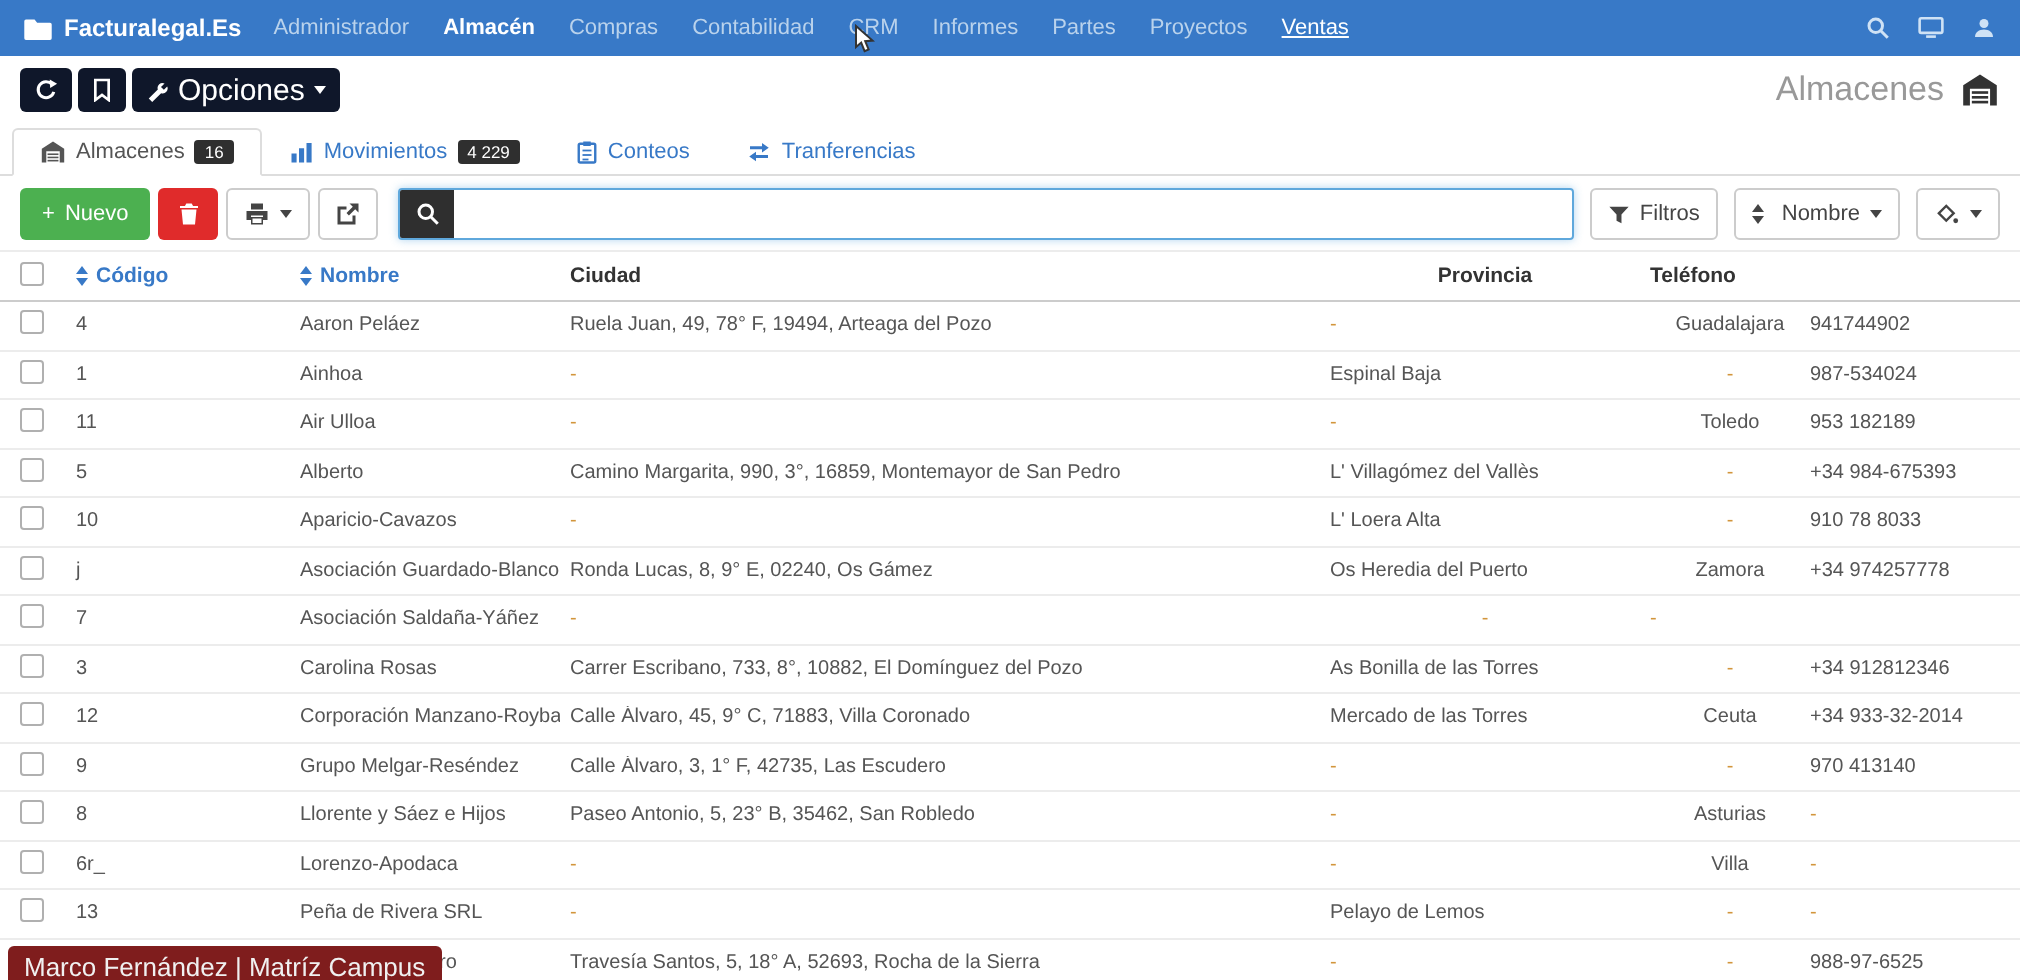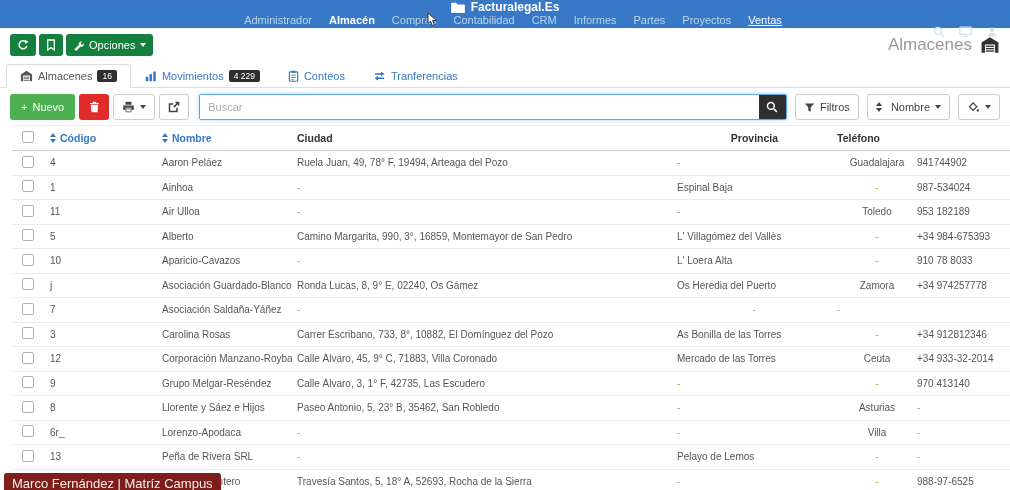--- a/index.html
+++ b/index.html
@@ -1,34 +1,34 @@
 <!DOCTYPE html>
 <html><head>
 <meta charset="utf-8">
 <style>
   * { box-sizing: border-box; margin: 0; padding: 0; }
   html,body { width:1010px; height:490px; overflow:hidden; background:#fff;
     font-family:"Liberation Sans", sans-serif; position:relative; }
 
   
-  .navbar { height:28px; background:#3879c7; display:flex; align-items:center;
-    padding:0 12px; color:#fff; position:relative;flex-direction:column; }
+  .navbar { height:28px; background:#3879c7; display:flex; 
+    padding:0 12px; color:#fff; position:relative; }
   .brand { display:flex; align-items:center; gap:6px; font-weight:bold; font-size:12px; color:#fff; cursor:pointer; }
   .navmenu { display:flex; align-items:center; margin-left:16px; gap:17px; }
   .navitem { font-size:11px; color:#b9d2ec; cursor:pointer; }
   .navitem.active { color:#fff; font-weight:bold; }
   .navitem.hover { color:#fff;text-decoration:underline; }
   .nav-right { margin-left:auto; display:flex; align-items:center; gap:14px; color:#cfe2f5; }
   .icn { display:inline-block; vertical-align:-2px; }
   .cursor { position:absolute; left:427px; top:12px; z-index:50; }
 
   
   .subheader { display:flex; align-items:center; justify-content:space-between; padding:6px 10px 4px 10px; }
-  .btn-dark { background:#15803d; color:#fff; border:none; border-radius:3px; height:22px;
-    display:inline-flex; align-items:center; gap:5px; padding:0 7px; font-size:11px; cursor:pointer; }
+  .btn-dark { background:#0f172a; color:#fff; border:none; border-radius:3px; height:22px;
+    display:inline-flex; align-items:center; gap:5px; padding:0 7px; font-size:15px; cursor:pointer; }
   .grp { display:flex; gap:3px; }
   .page-title { display:flex; align-items:center; gap:8px; color:#999; font-size:17px; }
   .page-title .icn { color:#333; }
 
   
   .tabbar { border-bottom:1px solid #ddd; padding:0 6px; display:flex; align-items:flex-end; height:28px; }
   .tab { display:inline-flex; align-items:center; gap:5px; padding:5px 13px; font-size:11px;
     color:#3879c7; cursor:pointer; border:1px solid transparent; margin-bottom:-1px; }
   .tab.active { background:#fff; border:1px solid #ddd; border-bottom:1px solid #fff;
     border-radius:3px 3px 0 0; color:#555; }
@@ -51,21 +51,21 @@
   .search-group input::placeholder { color:#a9a9a9; }
   .btn-search { width:27px; background:#2f2f2f; color:#fff; border:none;
     display:flex; align-items:center; justify-content:center; cursor:pointer; }
   .caret { width:0; height:0; border-left:3px solid transparent; border-right:3px solid transparent;
     border-top:4px solid currentColor; display:inline-block; }
   .sorter { display:inline-flex; flex-direction:column; gap:2px; margin-right:4px; }
   .sorter i { width:0; height:0; border-left:3px solid transparent; border-right:3px solid transparent; display:block; }
   .sorter .up { border-bottom:4px solid currentColor; } .sorter .dn { border-top:4px solid currentColor; }
 
   
-  .grid { display:grid; grid-template-columns:30px 115px 135px 380px 165px 80px 1fr; align-items:center;margin-left:12px; }
+  .grid { display:grid; grid-template-columns:30px 115px 135px 380px 165px 80px 1fr; align-items:center; }
   .thead { height:26px; border-top:1px solid #ececec; border-bottom:1px solid #ccc; margin-top:4px;
     font-size:10.5px; font-weight:bold; color:#333; }
   .thead .sortable { color:#3879c7; cursor:pointer; display:flex; align-items:center; }
   .trow { height:24.5px; border-bottom:1px solid #ececec; font-size:10px; color:#555; }
   .cell { overflow:hidden; white-space:nowrap; padding:0 5px; }
   .c-check { padding-left:10px; }
   .c-cod { padding-left:8px; }
   .c-pro { text-align:center; }
   .c-tel { padding-left:0; }
   .cell.empty { color:#d2953b; }
@@ -205,21 +205,20 @@
         <path fill="#fff" stroke="currentColor" d="M4.5 10.5h7v4h-7z"></path>
       </svg>
     <span class="caret"></span>
   </button>
   <button class="btn-white ml4">
     <svg class="icn" width="12" height="12" viewBox="0 0 16 16">
         <path fill="currentColor" d="M7 3H1v12h12V9h-2v4H3V5h4zM9 1h6v6l-2.2-2.2L8.6 9 7 7.4l4.2-4.2z"></path>
       </svg>
   </button>
   <div class="search-group">
-    <input type="text" placeholder="Buscar" style="">
     <button class="btn-search">
       <svg class="icn" width="12" height="12" viewBox="0 0 16 16">
           <circle cx="6.5" cy="6.5" r="4.5" fill="none" stroke="currentColor" stroke-width="2"></circle>
           <line x1="10" y1="10" x2="14.5" y2="14.5" stroke="currentColor" stroke-width="2"></line>
         </svg>
     </button>
   </div>
   <button class="btn-white ml8">
     <svg class="icn" width="11" height="11" viewBox="0 0 16 16">
         <path fill="currentColor" d="M1 2h14L9.8 7.6V14l-3.6-1.8V7.6z"></path>

